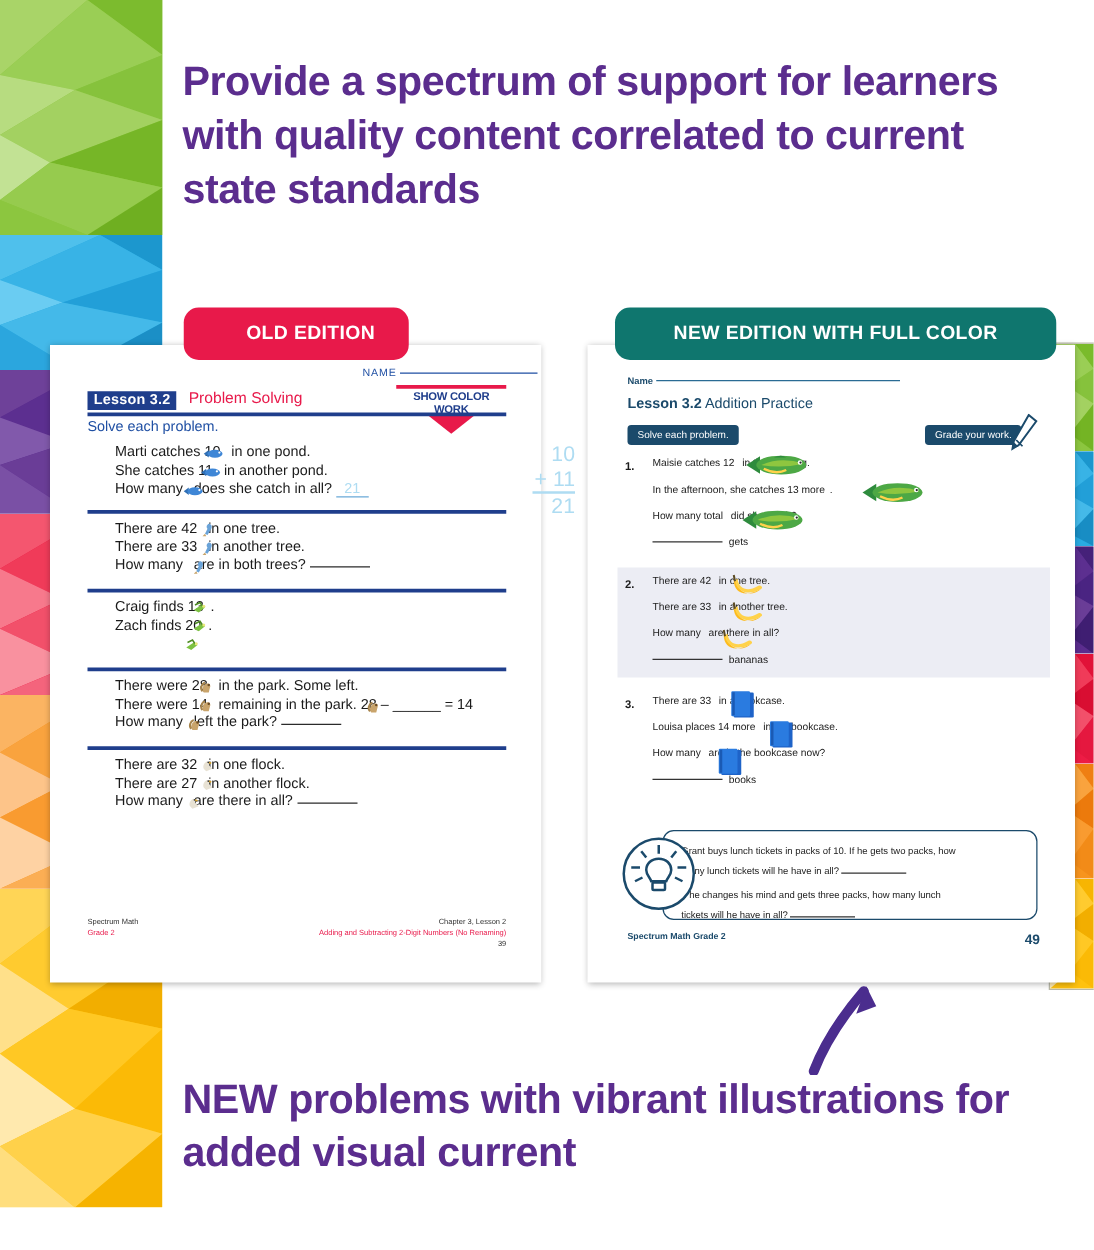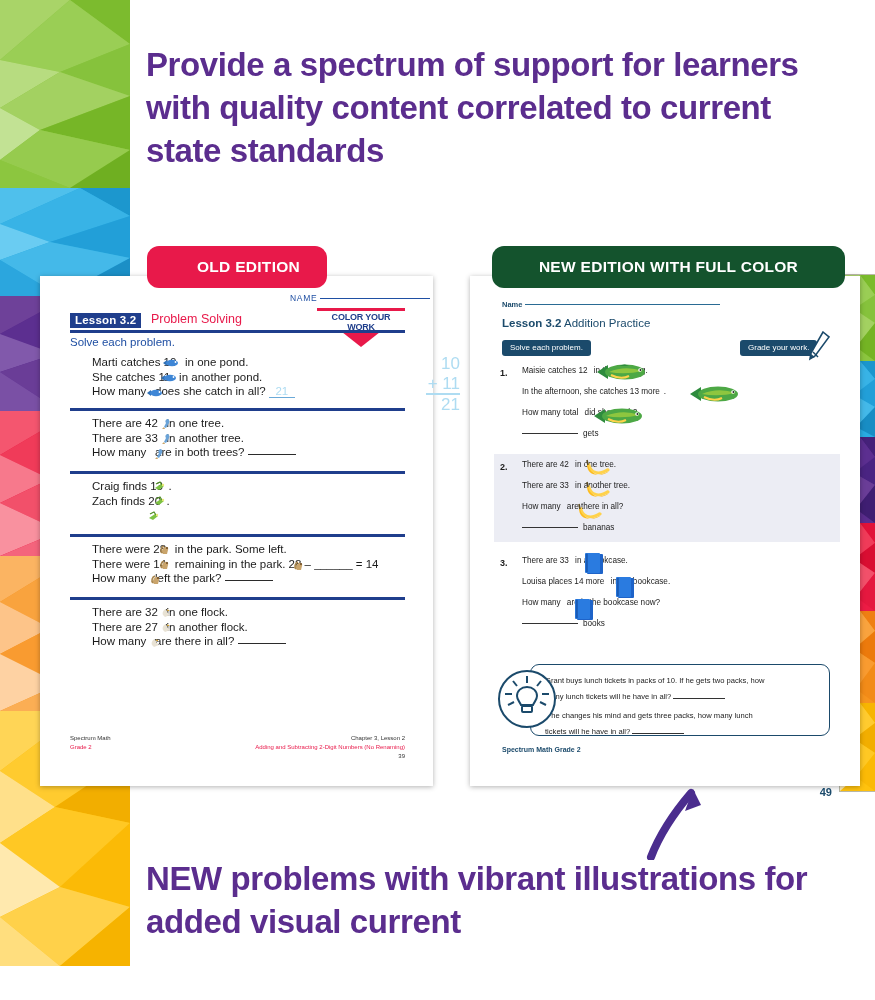--- a/index.html
+++ b/index.html
@@ -24,21 +24,21 @@
   #headline-top    { left:146px; top:44px;  width:690px; font-size:33px; }
   #headline-bottom { left:146px; top:858px; width:690px; font-size:33px; }
 
   
   .badge {
     position:absolute; color:#fff; font-weight:bold; font-size:15.5px;
     letter-spacing:0.3px; text-align:center; border-radius:12px;
     display:flex; align-items:center; justify-content:center; z-index:6;
   }
   #badge-old { left:147px; top:246px; width:180px; height:42px; background:#E8194A;padding-left:23px; }
-  #badge-new { left:492px; top:246px; width:353px; height:42px; background:#14532d; }
+  #badge-new { left:492px; top:246px; width:353px; height:42px; background:#0f766e; }
 
   
   .sheet {
     position:absolute; background:#fff; z-index:4;
     box-shadow:0 1px 5px rgba(0,0,0,0.30);
   }
   #sheet-old { left:40px;  top:276px; width:393px; height:510px; }
   #sheet-new { left:470px; top:276px; width:390px; height:510px; }
 
   
@@ -161,21 +161,21 @@
   }
   #bulb-badge {
     position:absolute; left:28px; top:394px; width:58px; height:58px;
     border-radius:50%; background:#fff; border:2.5px solid #1B4A6B;
     z-index:3;
   }
   .new-footer {
     position:absolute; left:32px; top:470px; width:330px; font-size:7px;
     color:#1B4A6B; font-weight:bold;
   }
-  .new-footer .pg { float:right; font-size:11px;margin-top:40px; }
+  .new-footer .pg { float:right; font-size:11px; }
 
   #arrow-purple { position:absolute; left:645px; top:785px; z-index:7; }
 </style>
 </head>
 <body>
 
 <div class="edge-strip" id="left-strip">
   <div class="facet-band" style="height:188px;">
     <svg viewBox="0 0 130 188" preserveAspectRatio="none">
       <rect width="130" height="188" fill="#8CC63F"></rect>
@@ -356,21 +356,21 @@
     <span>NAME</span><span class="rule"></span>
   </div>
 
   <div class="old-lesson-row">
     <span class="old-lesson-tag">Lesson 3.2</span>
     <span class="old-lesson-title">Problem Solving</span>
   </div>
 
   <div class="syw">
     <div class="syw-top"></div>
-    <div class="syw-text">COLOR YOUR WORK</div>
+    <div class="syw-text">SHOW COLOR WORK</div>
     <div class="syw-arrow"></div>
   </div>
 
   <div class="old-rule-main"></div>
 
   <div class="old-instr">Solve each problem.</div>
 
   <div class="old-block" style="top:80px;">
     <div class="ln">
       <span>Marti catches 10   in one pond.</span>

